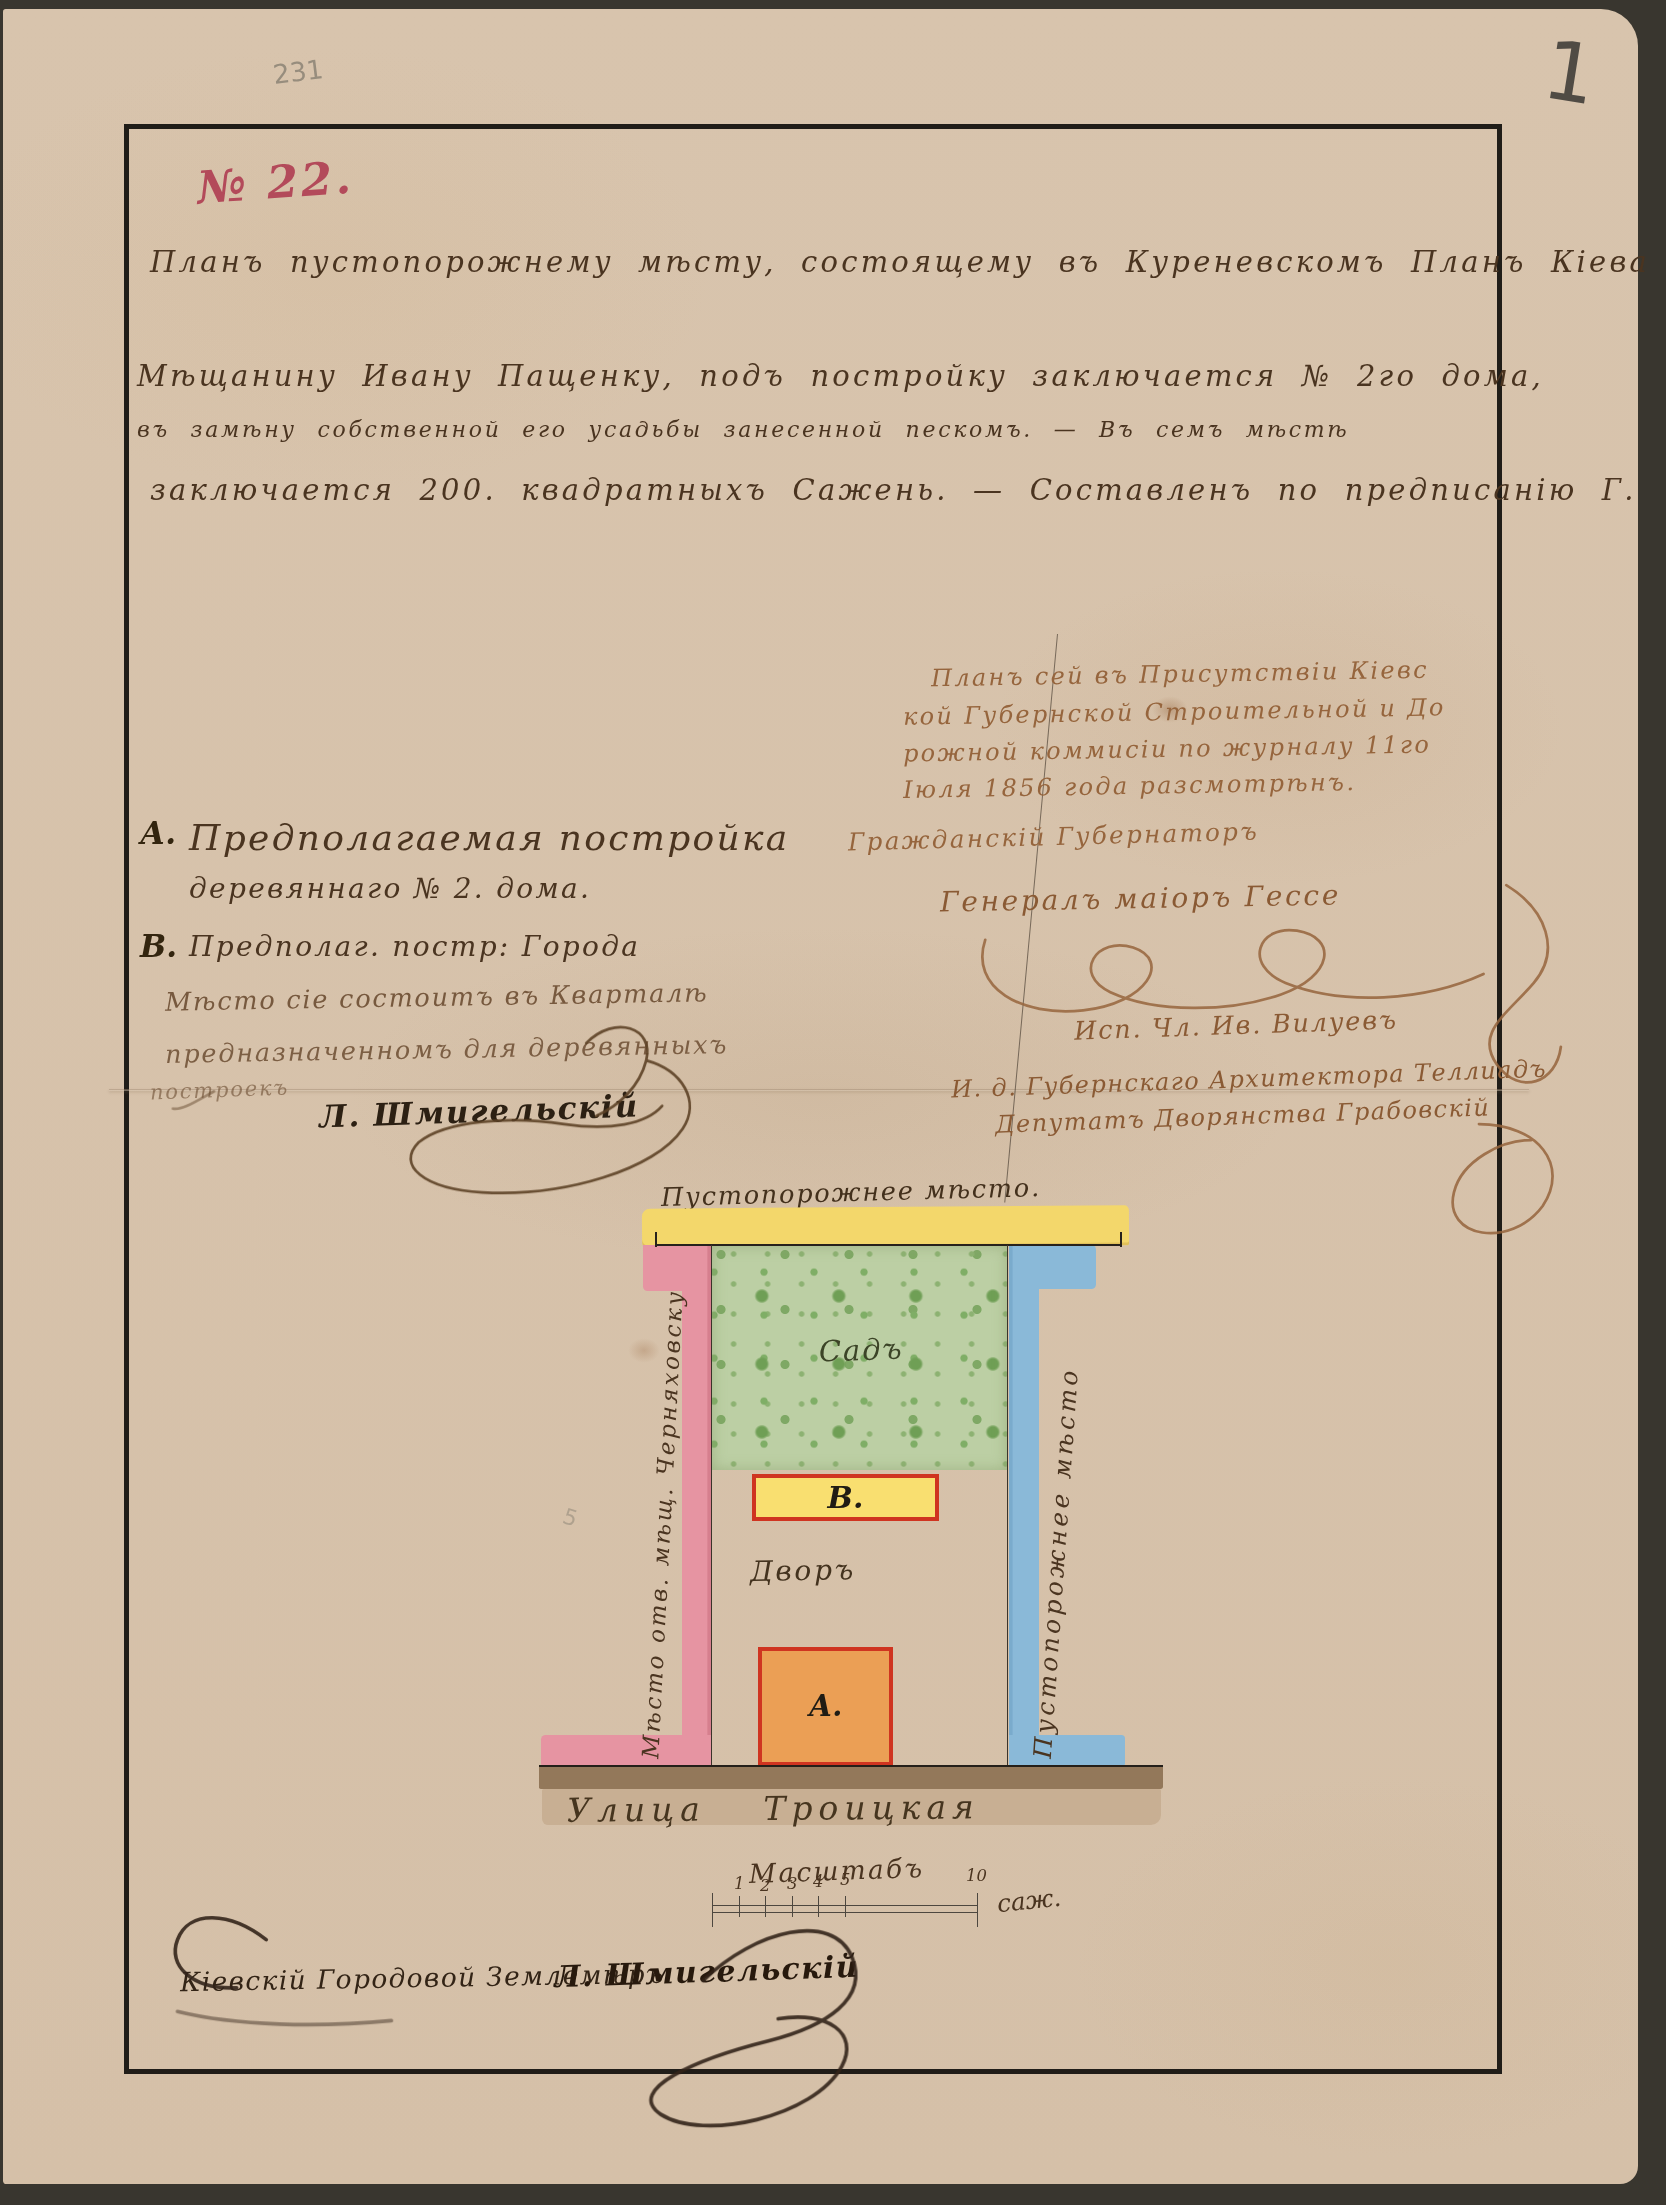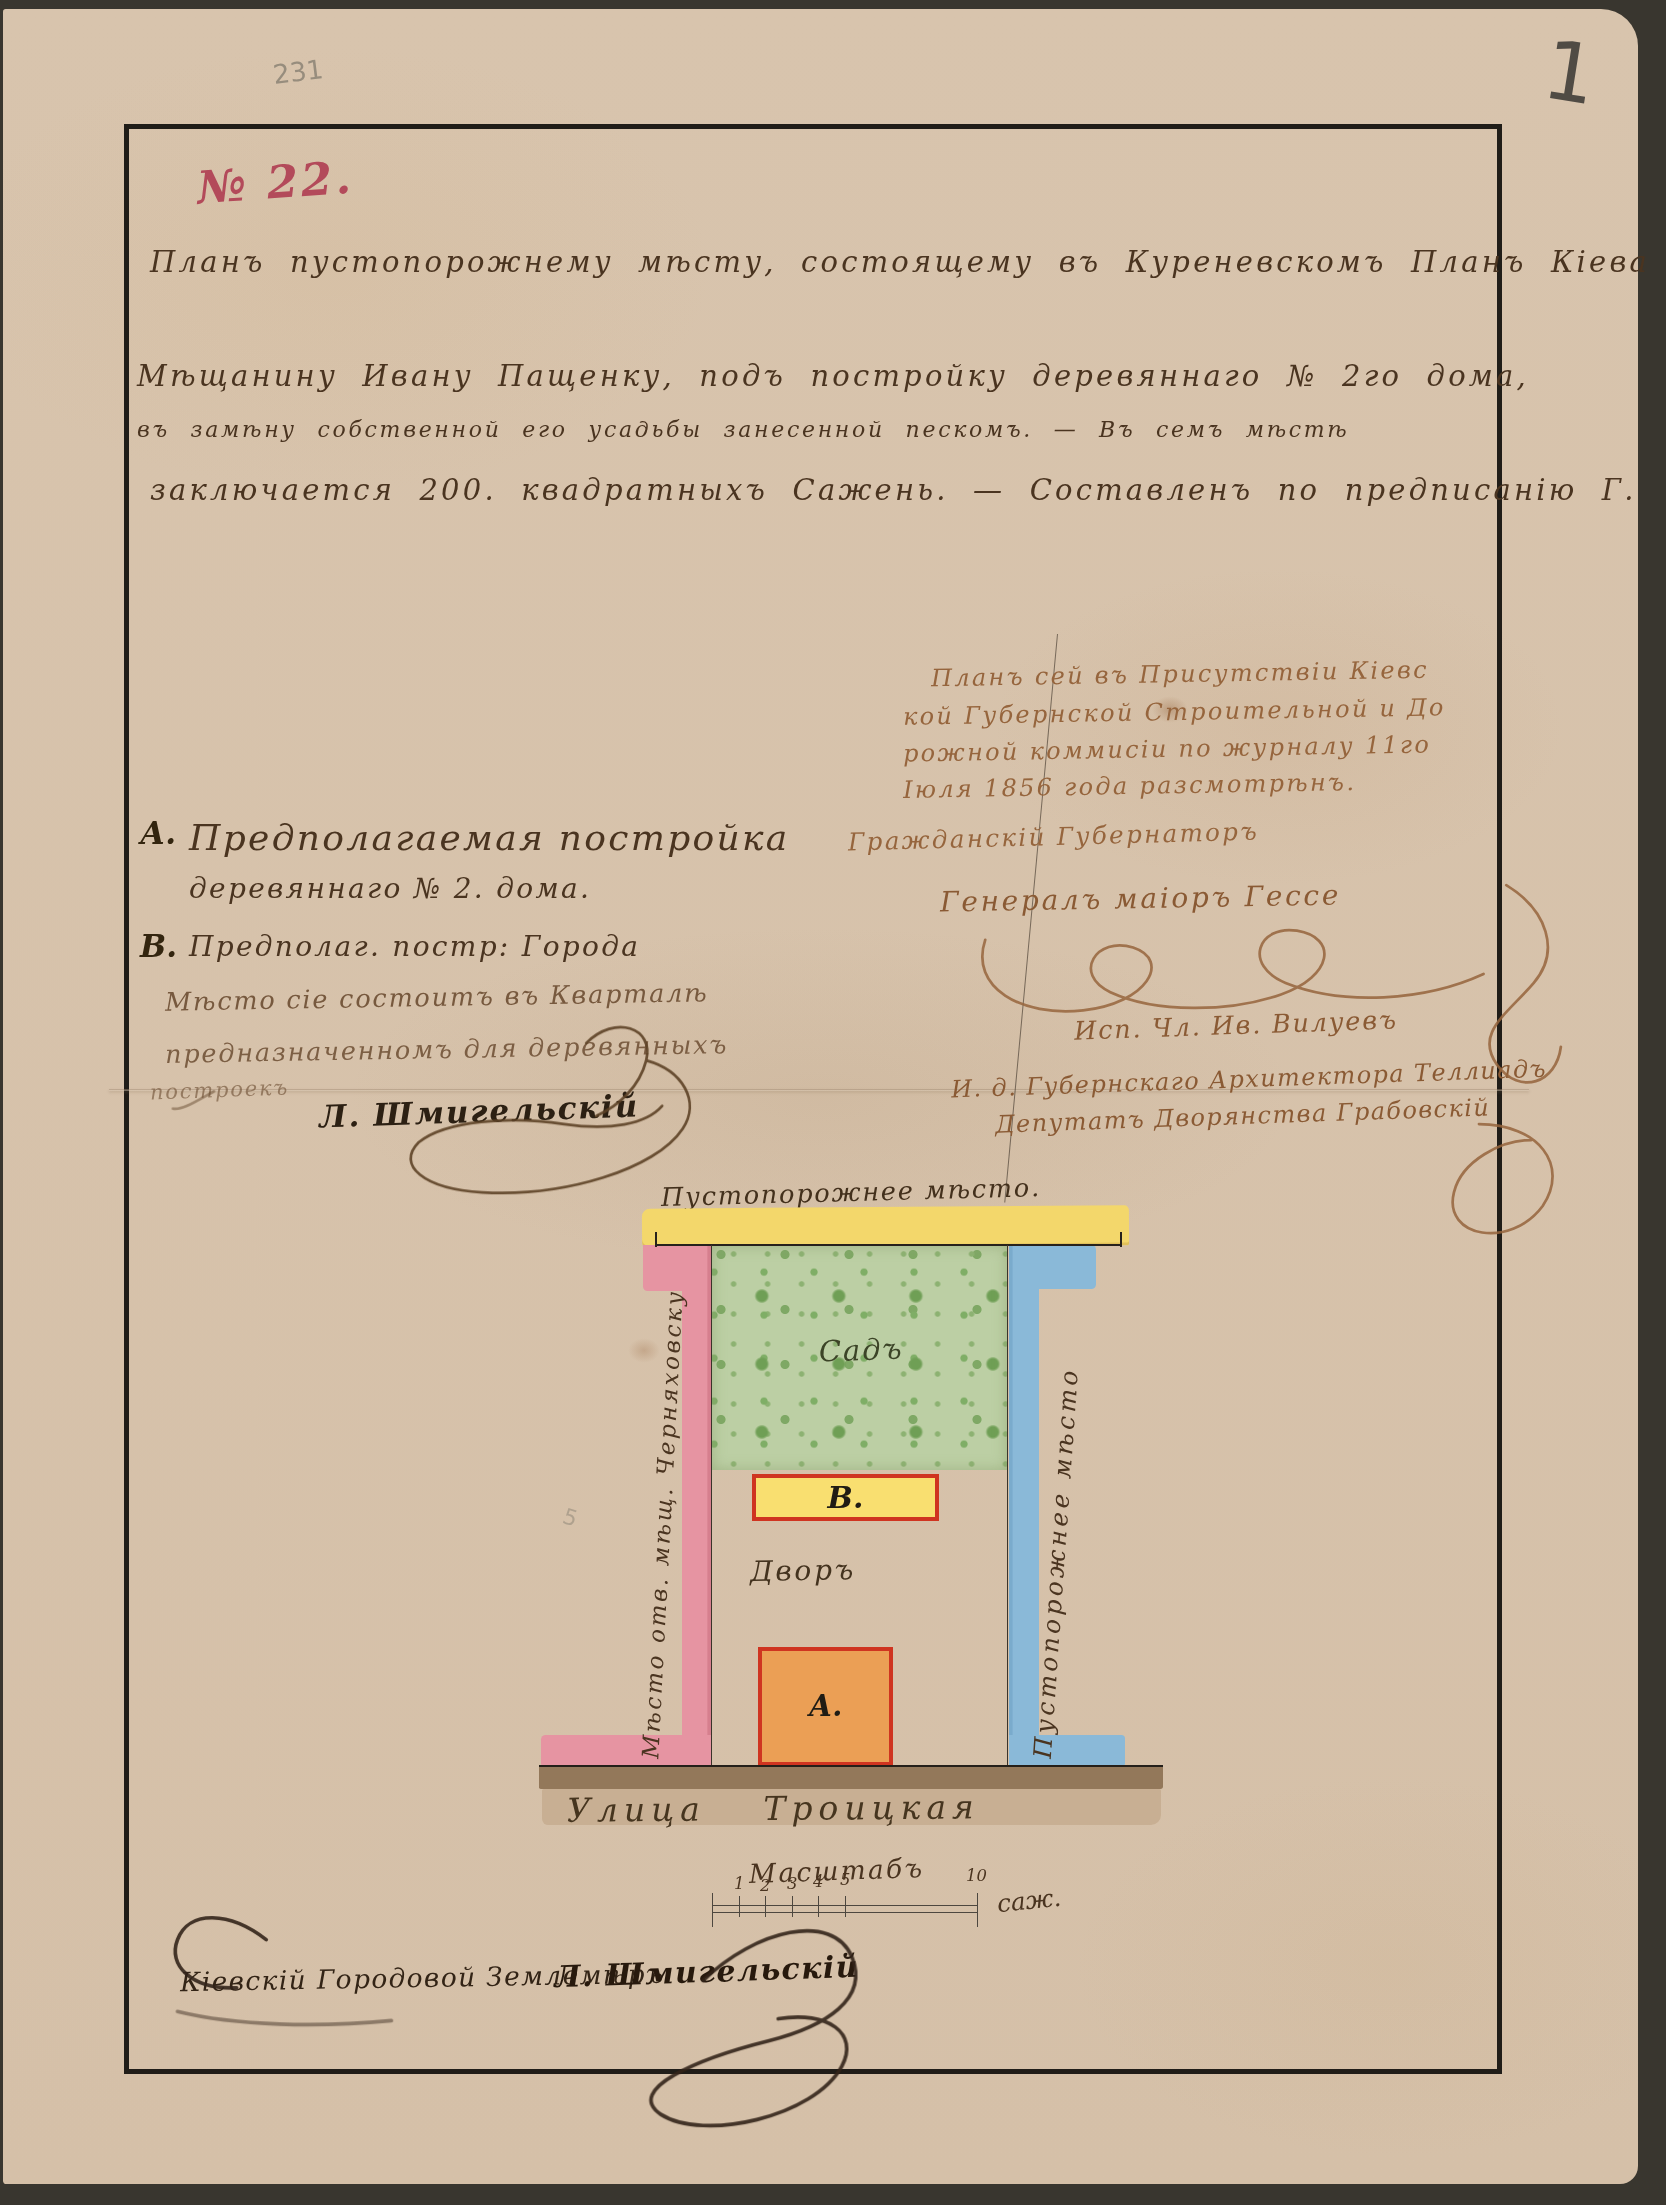--- a/index.html
+++ b/index.html
@@ -42,21 +42,21 @@
   <div class="abs" style="left:1057px;top:634px;width:1.4px;height:571px;background:rgba(55,45,35,.6);
               transform:rotate(5.3deg);transform-origin:top center;"></div>
 
   <div class="abs pencil" style="left:273px;top:59px;font-size:26.4px;transform:rotate(-7deg);opacity:.75;">231</div>
   <div class="abs pencil" style="left:1544px;top:32px;font-size:82px;color:#504b44;transform:rotate(9deg);">1</div>
   <div class="abs pencil" style="left:563px;top:1507px;font-size:22px;opacity:.45;transform:rotate(18deg);">5</div>
 
   <div class="abs hw" style="left:197px;top:160px;font-size:45px;color:#b34a5a;font-weight:bold;transform:rotate(-4deg);letter-spacing:2.7px;">№ 22.</div>
 
   <div class="abs hw" style="left:150px;top:248px;font-size:29px;letter-spacing:3.2px;word-spacing:12px;">Планъ пустопорожнему мѣсту, состоящему въ Куреневскомъ Планъ Кіева</div>
-  <div class="abs hw" style="left:137px;top:362px;font-size:29px;letter-spacing:3.2px;word-spacing:12px;">Мѣщанину Ивану Пащенку, подъ постройку деревяннаго № 2го дома,</div>
+  <div class="abs hw" style="left:137px;top:362px;font-size:29px;letter-spacing:3.2px;word-spacing:12px;">Мѣщанину Ивану Пащенку, подъ постройку заключается № 2го дома,</div>
   <div class="abs hw" style="left:137px;top:419px;font-size:22px;letter-spacing:2.7px;word-spacing:11px;text-align:center;">въ замѣну собственной его усадьбы занесенной пескомъ. — Въ семъ мѣстѣ</div>
   <div class="abs hw" style="left:150px;top:476px;font-size:29px;letter-spacing:3.2px;word-spacing:12px;">заключается 200. квадратныхъ Сажень. — Составленъ по предписанію Г.</div>
 
   <div class="abs hw2" style="left:931px;top:662px;font-size:24px;letter-spacing:2.3px;transform:rotate(-1deg);">Планъ сей въ Присутствіи Кіевс</div>
   <div class="abs hw2" style="left:903px;top:700px;font-size:24px;letter-spacing:2.3px;transform:rotate(-1deg);">кой Губернской Строительной и До</div>
   <div class="abs hw2" style="left:903px;top:737px;font-size:24px;letter-spacing:2.3px;transform:rotate(-1deg);">рожной коммисіи по журналу 11го</div>
   <div class="abs hw2" style="left:903px;top:774px;font-size:24px;letter-spacing:2.3px;transform:rotate(-1deg);">Іюля 1856 года разсмотрѣнъ.</div>
   <div class="abs hw2" style="left:848px;top:825px;font-size:24.6px;letter-spacing:2.3px;transform:rotate(-1.5deg);">Гражданскій Губернаторъ</div>
   <div class="abs hw2" style="left:940px;top:885px;font-size:28px;letter-spacing:2.7px;color:#8a5a34;transform:rotate(-1deg);">Генералъ маіоръ Гессе</div>
   <div class="abs hw2" style="left:1074px;top:1013px;font-size:25.5px;letter-spacing:1.8px;color:#8a5a34;transform:rotate(-2deg);">Исп. Чл. Ив. Вилуевъ</div>

